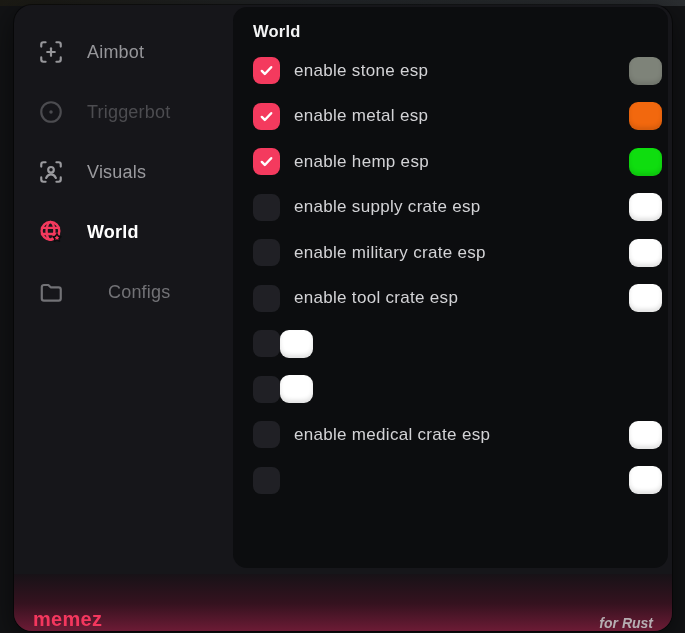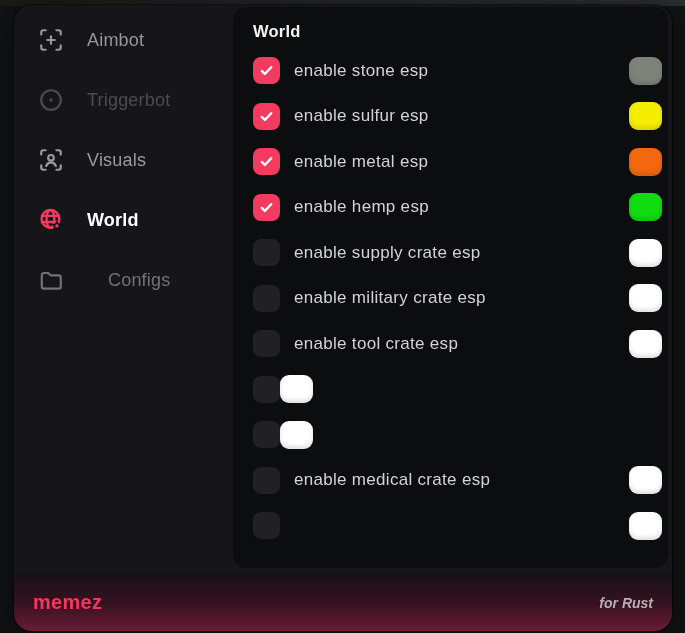--- a/index.html
+++ b/index.html
@@ -12,21 +12,21 @@
   .backdrop-strip{
     position:absolute;top:0;left:0;right:0;height:6px;
     background:linear-gradient(90deg,#1b1a14 0%,#222528 45%,#2b2e31 100%);
   }
   .window{
     position:absolute;left:14px;top:5px;width:658px;height:626px;
     background:#16161a;border-radius:18px;
     box-shadow:0 0 0 1px rgba(0,0,0,.45), 0 8px 30px rgba(0,0,0,.6);
   }
   
-  .sidebar{position:absolute;left:0;top:4px;width:219px;padding-top:1px;}
+  .sidebar{position:absolute;left:0;top:16px;width:219px;padding-top:1px;}
   .side-item{
     height:60px;display:flex;align-items:center;gap:23px;
     padding-left:24px;font-size:18px;letter-spacing:.2px;cursor:pointer;
     color:#8a8a8e;
   }
   .side-item .icon{width:26px;height:26px;flex:0 0 26px;display:flex;align-items:center;justify-content:center;}
   .side-item svg{width:26px;height:26px;display:block;}
   
   .panel{
     position:absolute;left:219px;top:2px;width:435px;height:561px;
@@ -51,21 +51,21 @@
   }
   .swatch{
     width:33px;height:28px;border-radius:9px;background:#fff;
     flex:0 0 33px;cursor:pointer;box-shadow:inset 0 -3px 4px rgba(0,0,0,.12);
   }
   
   .footer{
     position:absolute;left:0;right:0;bottom:0;height:57px;
     border-radius:0 0 18px 18px;
     background:linear-gradient(180deg,#171217 0%,#35121f 52%,#6c1b35 100%);
-    display:flex;align-items:center;justify-content:space-between;
+    display:flex;align-items:flex-end;justify-content:space-between;
     padding:0 19px;box-sizing:border-box;
   }
   .brand{font-size:20px;font-weight:700;letter-spacing:.3px;}
   .tagline{font-size:14px;font-weight:700;font-style:italic;color:#b6aeb2;}
 </style>
 </head>
 <body>
 
 <div class="backdrop-strip"></div>
 
@@ -136,46 +136,37 @@
   <div class="row">
     <span class="checkbox checked">
       <svg viewBox="0 0 16 16" fill="none" stroke="#ffffff" stroke-width="2.6" stroke-linecap="round" stroke-linejoin="round">
         <path d="M3 8.5l3.2 3.2L13 4.5"></path>
       </svg>
     </span>
     <span class="row-label">enable stone esp</span>
     <span class="swatch" style="background: rgb(126, 131, 121);"></span>
   </div>
 
+
   <div class="row">
     <span class="checkbox checked">
       <svg viewBox="0 0 16 16" fill="none" stroke="#ffffff" stroke-width="2.6" stroke-linecap="round" stroke-linejoin="round">
         <path d="M3 8.5l3.2 3.2L13 4.5"></path>
       </svg>
     </span>
-    <span class="row-label">enable sulfur esp</span>
-    <span class="swatch" style="background: rgb(246, 238, 0);"></span>
+    <span class="row-label">enable metal esp</span>
+    <span class="swatch" style="background: rgb(242, 104, 14);"></span>
   </div>
 
   <div class="row">
     <span class="checkbox checked">
       <svg viewBox="0 0 16 16" fill="none" stroke="#ffffff" stroke-width="2.6" stroke-linecap="round" stroke-linejoin="round">
         <path d="M3 8.5l3.2 3.2L13 4.5"></path>
       </svg>
     </span>
-    <span class="row-label">enable metal esp</span>
-    <span class="swatch" style="background: rgb(242, 104, 14);"></span>
-  </div>
-
-  <div class="row">
-    <span class="checkbox checked">
-      <svg viewBox="0 0 16 16" fill="none" stroke="#ffffff" stroke-width="2.6" stroke-linecap="round" stroke-linejoin="round">
-        <path d="M3 8.5l3.2 3.2L13 4.5"></path>
-      </svg>
-    </span>
     <span class="row-label">enable hemp esp</span>
     <span class="swatch" style="background: rgb(15, 221, 15);"></span>
   </div>
 
   <div class="row">
     <span class="checkbox">
       
     </span>
     <span class="row-label">enable supply crate esp</span>
     <span class="swatch" style="background: rgb(255, 255, 255);"></span>

